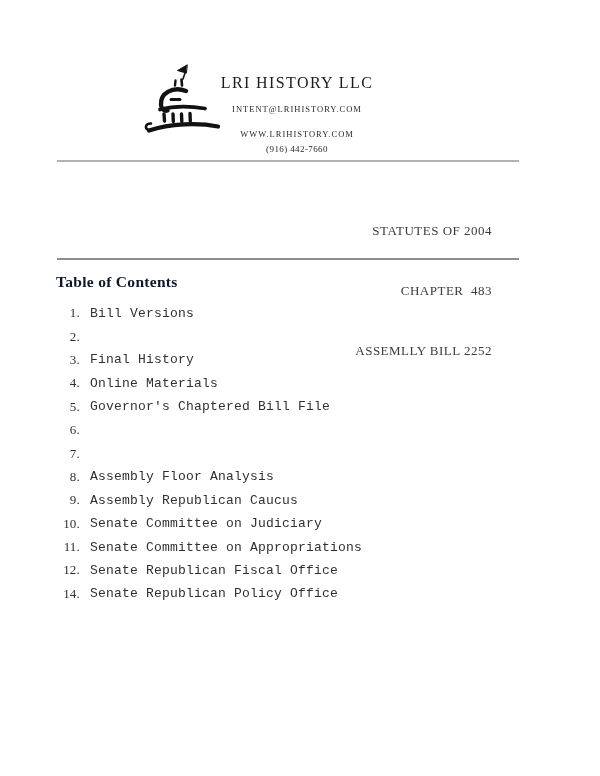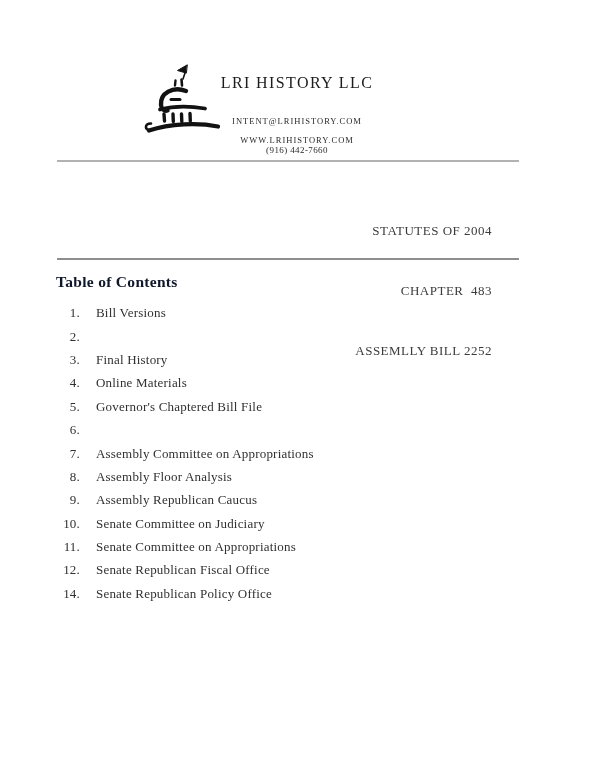--- a/index.html
+++ b/index.html
@@ -32,28 +32,29 @@
     text-align: center;
     color: #1f1f1f;
   }
   .lh-company {
     font-size: 16px;
     letter-spacing: 1.4px;
     color: #1c1c1c;
     white-space: nowrap;
   }
   .lh-email, .lh-website {
-    margin-top: 9px;
+    margin-top: 15px;
     font-size: 8.5px;
     letter-spacing: 1px;
     color: #2a2a2a;
     white-space: nowrap;
   }
-  .lh-email { margin-top: 24px; }
+  .lh-email { margin-top: 12px; }
   .lh-phone {
+    margin-top: 5px;
     font-size: 9px;
     letter-spacing: 0.4px;
     color: #2a2a2a;
     white-space: nowrap;
   }
 
   
   .rule {
     position: absolute;
     left: 57px;
@@ -103,21 +104,22 @@
     height: 23.4px;
     white-space: nowrap;
   }
   .toc-num {
     display: inline-block;
     width: 23px;
     text-align: right;
     flex: 0 0 23px;
   }
   .toc-label {
-    margin-left: 16px;
+    margin-left: 10px;
+    font-family: Liberation Mono, monospace;
   }
 </style>
 </head>
 <body>
 
 <div class="page">
 
   <div>
     <svg class="logo" viewBox="0 0 80 76" xmlns="http://www.w3.org/2000/svg" aria-hidden="true">
       <g stroke="#121212" fill="none" stroke-linecap="round">
@@ -181,21 +183,20 @@
     </li>
     <li class="toc-row">
       <span class="toc-num">5.</span>
       <span class="toc-label">Governor's Chaptered Bill File</span>
     </li>
     <li class="toc-row">
       <span class="toc-num">6.</span>
     </li>
     <li class="toc-row">
       <span class="toc-num">7.</span>
-      <span class="toc-label">Assembly Committee on Appropriations</span>
     </li>
     <li class="toc-row">
       <span class="toc-num">8.</span>
       <span class="toc-label">Assembly Floor Analysis</span>
     </li>
     <li class="toc-row">
       <span class="toc-num">9.</span>
       <span class="toc-label">Assembly Republican Caucus</span>
     </li>
     <li class="toc-row">

